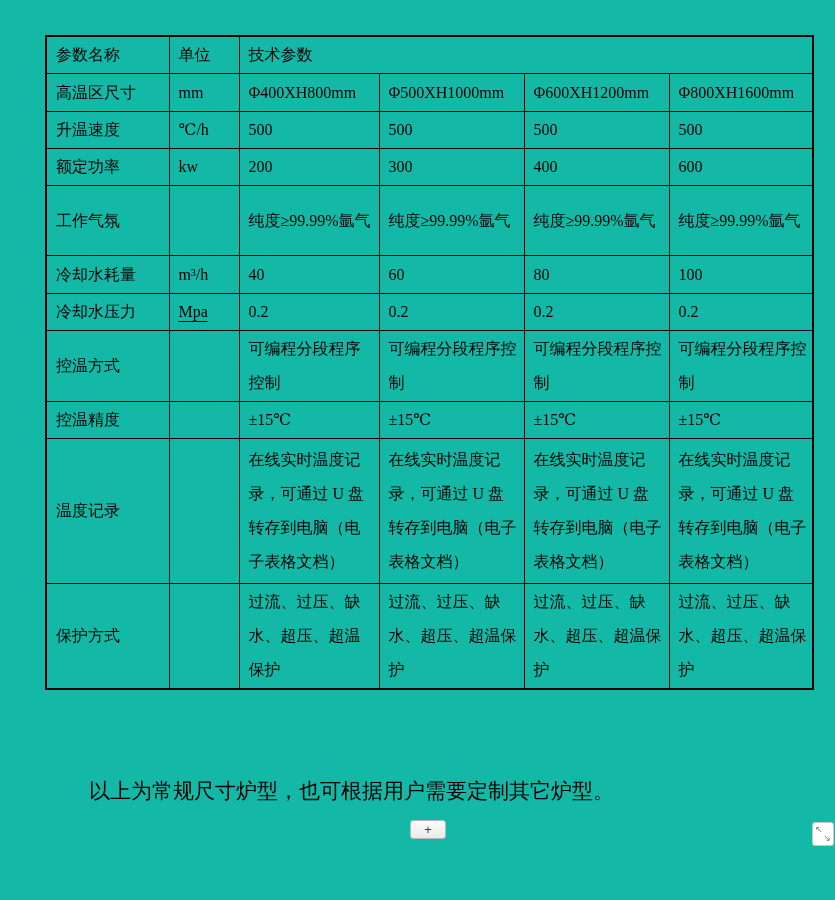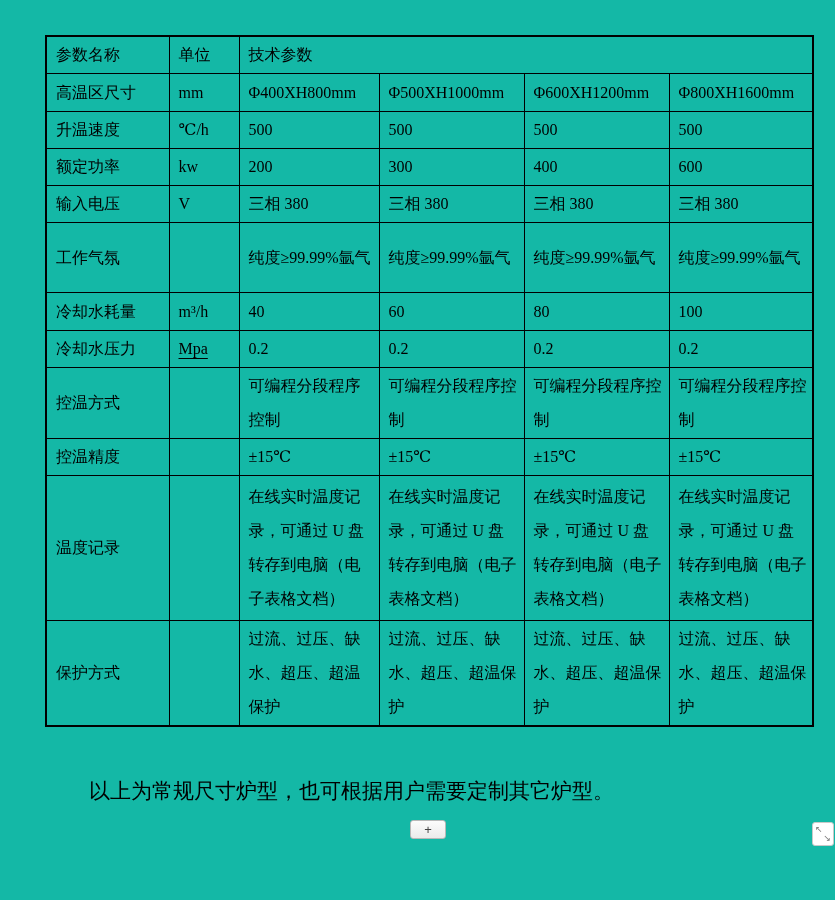--- a/index.html
+++ b/index.html
@@ -112,28 +112,20 @@
 
       <tr class="h36">
         <td>额定功率</td>
         <td>kw</td>
         <td>200</td>
         <td>300</td>
         <td>400</td>
         <td>600</td>
       </tr>
 
-      <tr class="h36">
-        <td>输入电压</td>
-        <td>V</td>
-        <td>三相 380</td>
-        <td>三相 380</td>
-        <td>三相 380</td>
-        <td>三相 380</td>
-      </tr>
 
       <tr class="h70">
         <td>工作气氛</td>
         <td></td>
         <td>纯度≥99.99%氩气</td>
         <td>纯度≥99.99%氩气</td>
         <td>纯度≥99.99%氩气</td>
         <td>纯度≥99.99%氩气</td>
       </tr>
 

